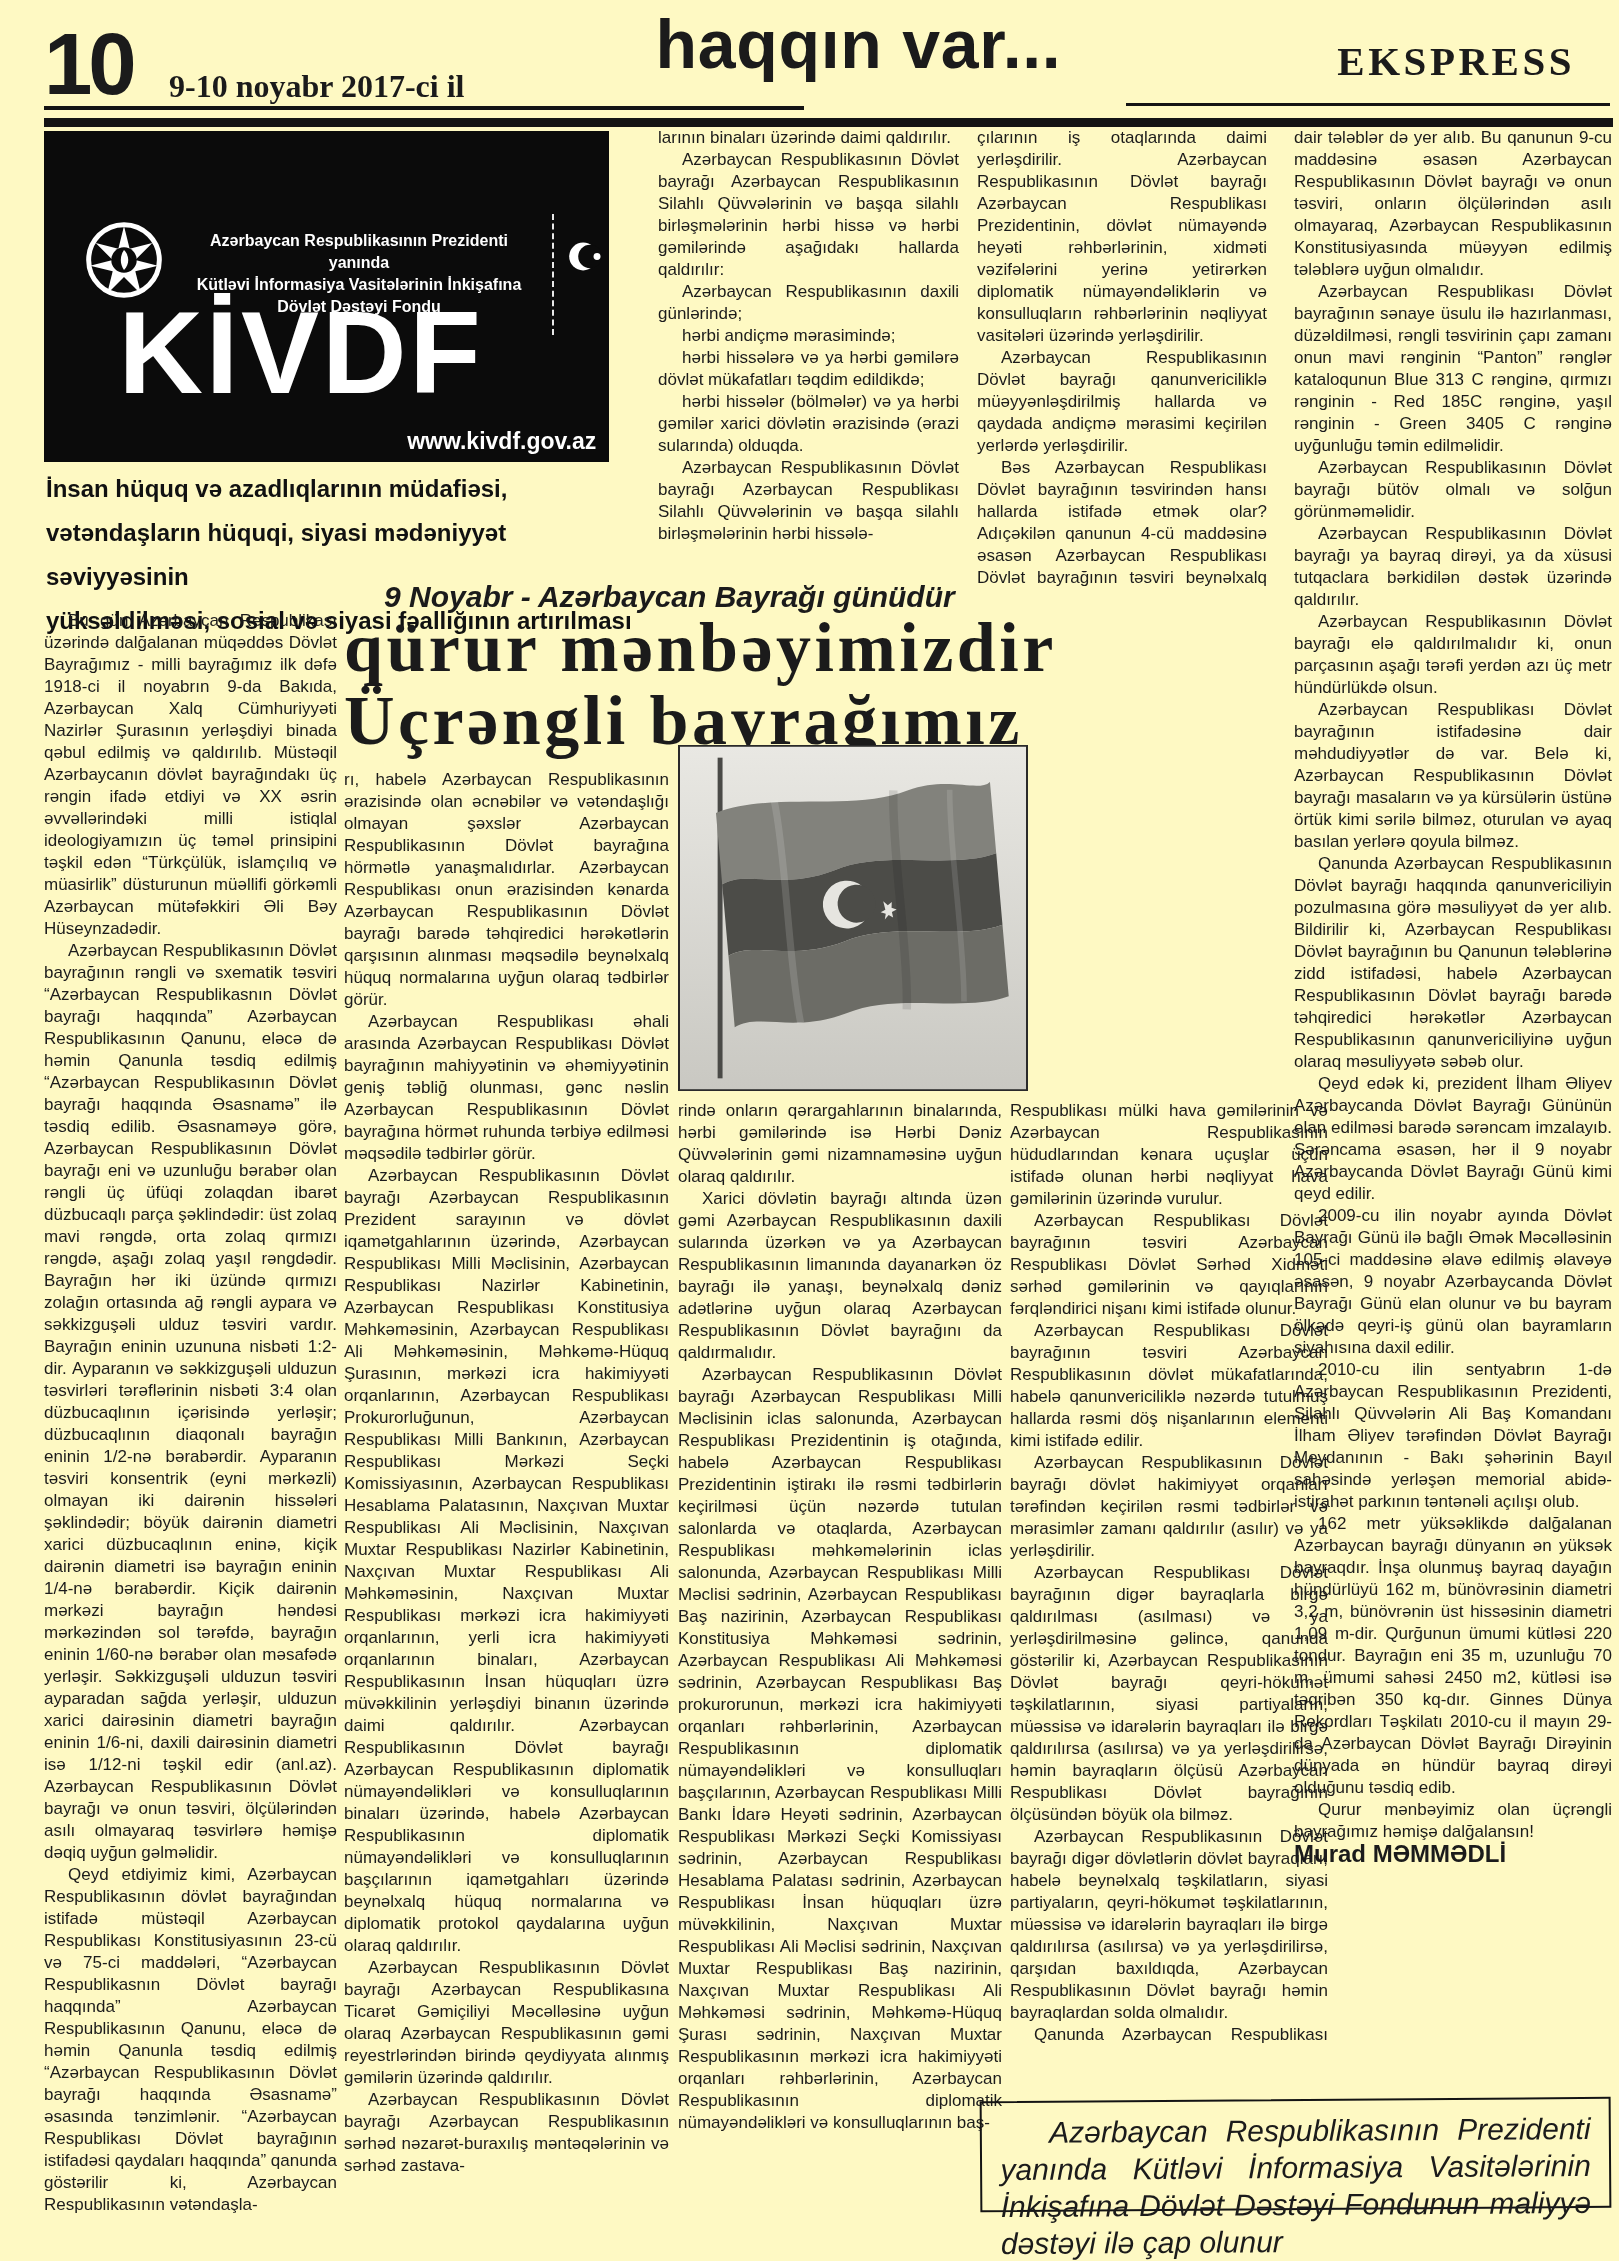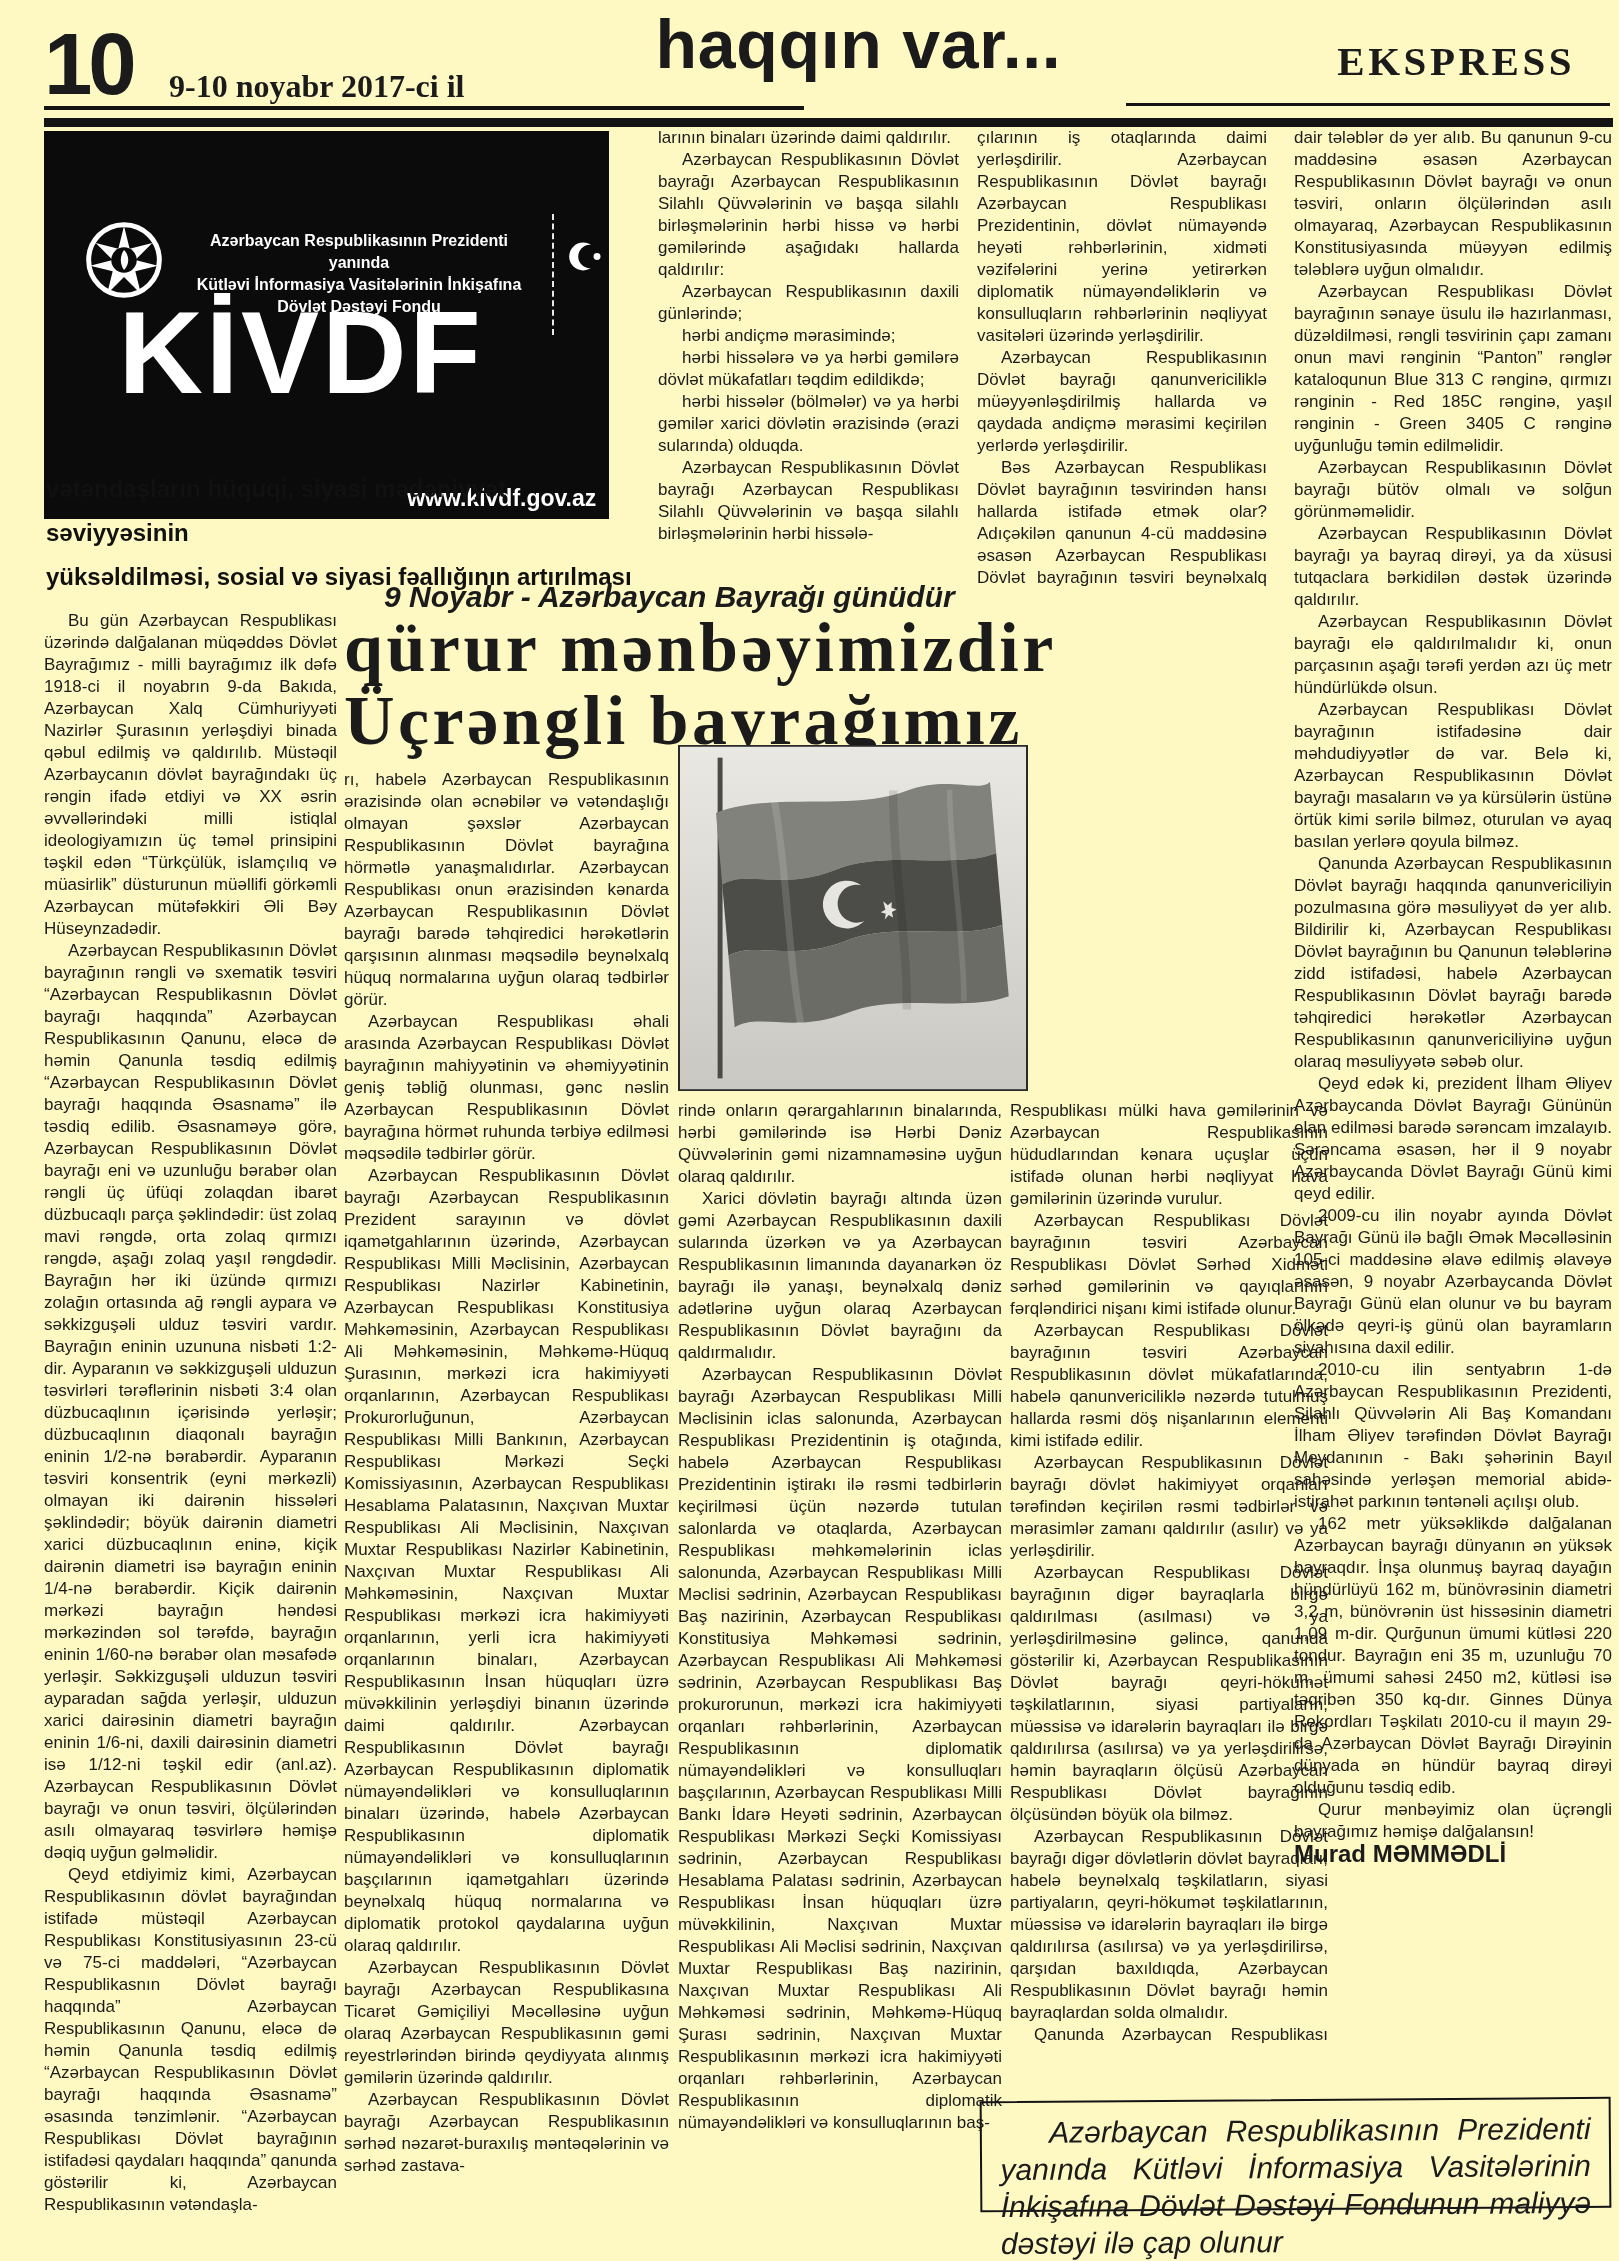--- a/index.html
+++ b/index.html
@@ -7,21 +7,21 @@
         font-family:"Liberation Sans",sans-serif;color:#1b1b1b;}
   
   .pageno{position:absolute;left:44px;top:20px;font-size:87px;font-weight:900;letter-spacing:-4.2px;line-height:1;}
   .issue-date{position:absolute;left:169px;top:68px;font-family:"Liberation Serif",serif;font-size:32px;font-weight:700;}
   .masthead{position:absolute;left:591px;top:10px;width:535px;text-align:center;font-size:68px;font-weight:800;letter-spacing:0.7px;line-height:1;}
   .brand{position:absolute;right:44px;top:37px;font-family:"Liberation Serif",serif;font-size:41px;font-weight:900;letter-spacing:3.5px;}
   .rule-thin{position:absolute;left:44px;top:106px;width:760px;height:3.5px;background:#141414;}
   .rule-thin-r{position:absolute;left:1126px;top:103px;width:484px;height:2.8px;background:#141414;}
   .rule-thick{position:absolute;left:44px;top:118px;width:1569px;height:9.2px;background:#141414;}
   
-  .ad{position:absolute;left:44px;top:131px;width:565px;height:388px;background:#0b0b0b;color:#fff;text-decoration:underline;}
+  .ad{position:absolute;left:44px;top:131px;width:565px;height:331px;background:#0b0b0b;color:#fff;text-decoration:underline;}
   .ad .emblem{position:absolute;left:39px;top:88px;width:82px;height:82px;}
   .ad .org{position:absolute;left:137px;top:99px;width:356px;text-align:center;font-size:16px;font-weight:700;line-height:22px;}
   .ad .sep{position:absolute;left:508px;top:83px;height:121px;border-left:2.1px dashed #e8e8e8;}
   .ad .crescent{position:absolute;left:521px;top:106px;width:39px;height:39px;}
   .ad .logo{position:absolute;left:28px;top:163px;width:458px;text-align:center;font-size:117px;font-weight:800;letter-spacing:2.8px;line-height:1;}
   .ad .site{position:absolute;right:12.7px;bottom:7px;font-size:23px;font-weight:700;}
   
   .tagline{position:absolute;left:46px;top:467px;width:597px;font-size:24px;font-weight:700;line-height:44px;color:#111;}
   
   .kicker{position:absolute;left:384px;top:580px;width:746px;font-size:30px;font-weight:700;font-style:italic;}
@@ -85,20 +85,21 @@
         <circle cx="26" cy="28" r="20" fill="#ffffff"></circle>
         <circle cx="36" cy="28" r="17" fill="#0b0b0b"></circle>
         <circle cx="46" cy="28" r="5" fill="#ffffff"></circle>
       </svg>
     </span>
     <div class="logo">KİVDF</div>
     <div class="site">www.kivdf.gov.az</div>
   </div>
 
   <div class="tagline">
+      <div>İnsan hüquq və azadlıqlarının müdafiəsi,</div>
       <div>vətəndaşların hüquqi, siyasi mədəniyyət səviyyəsinin</div>
       <div>yüksəldilməsi, sosial və siyasi fəallığının artırılması</div>
     </div>
 
   <div class="kicker">9 Noyabr - Azərbaycan Bayrağı günüdür</div>
   <div class="headline">
     <div>qürur mənbəyimizdir</div>
     <div>Üçrəngli bayrağımız</div>
   </div>
 

